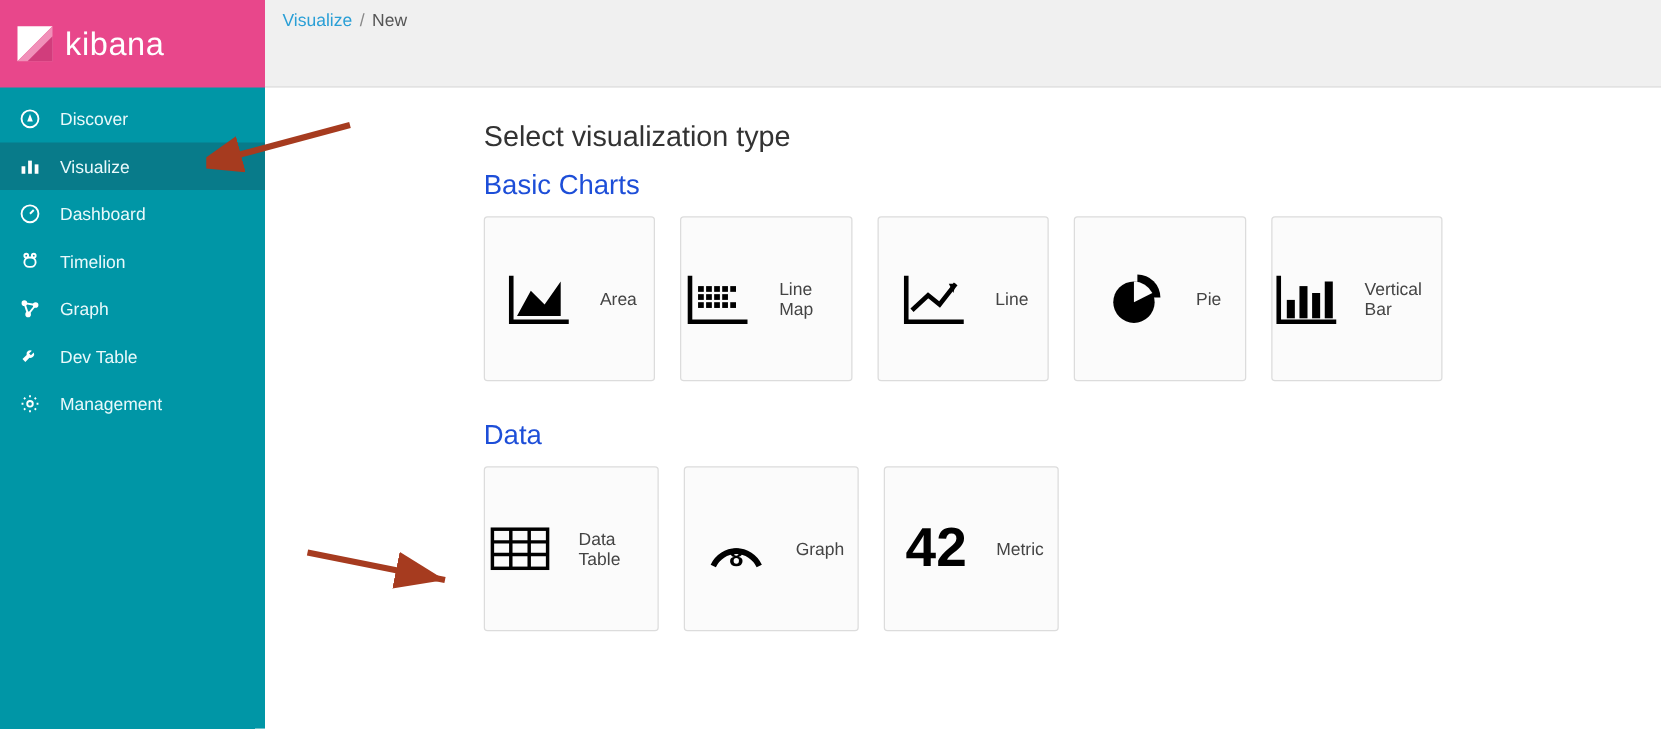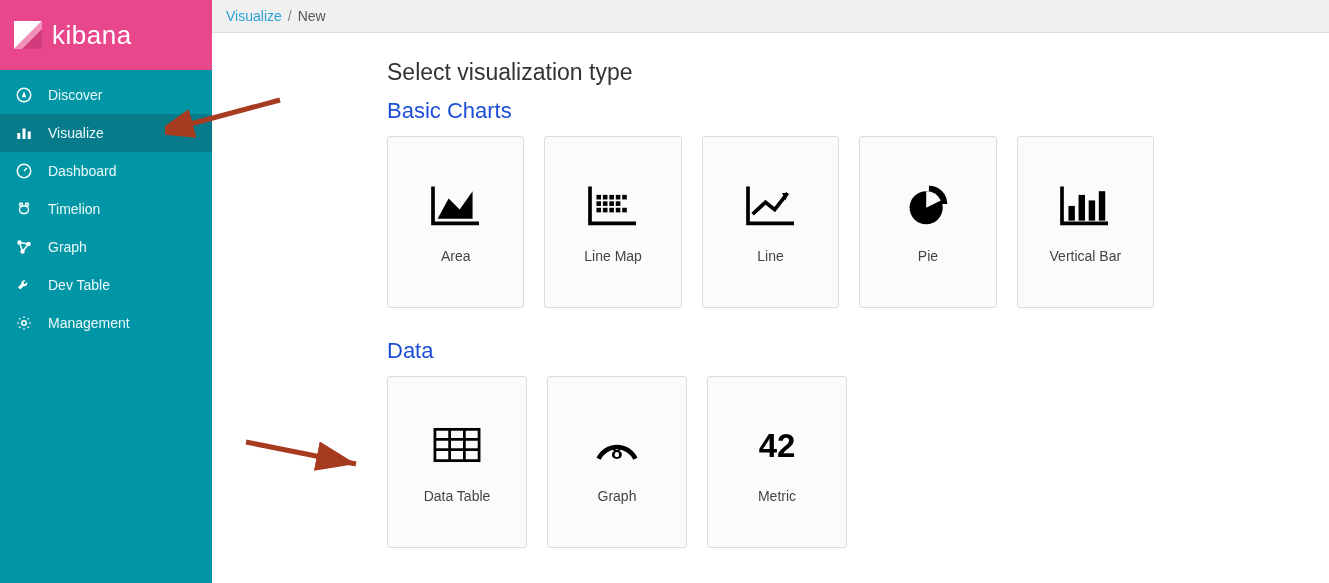--- a/index.html
+++ b/index.html
@@ -118,45 +118,45 @@
       color: #1d4ed8;
       margin-bottom: 12px;
     }
     .card-row {
       display: flex;
       gap: 20px;
       margin-bottom: 30px;
     }
     .card {
       width: 140px;
-      height: 172px;
+      height: 132px;
       border: 1px solid #dcdcdc;
       border-radius: 3px;
       background: #fbfbfb;
       display: flex;
-      flex-direction: column;
+      flex-direction: row;
       align-items: center;
       justify-content: center;
       gap: 18px;
       cursor: pointer;
     }
     .card-icon {
       width: 60px;
       height: 50px;
       display: flex;
       align-items: center;
       justify-content: center;
       color: #000;
     }
     .card-label {
       font-size: 14px;
       color: #444;
     }
     .metric-text {
-      font-size: 33px;
+      font-size: 44px;
       font-weight: 700;
       color: #000;
       line-height: 1;
     }
     
     .arrow {
       position: absolute;
       pointer-events: none;
     }
   </style>

